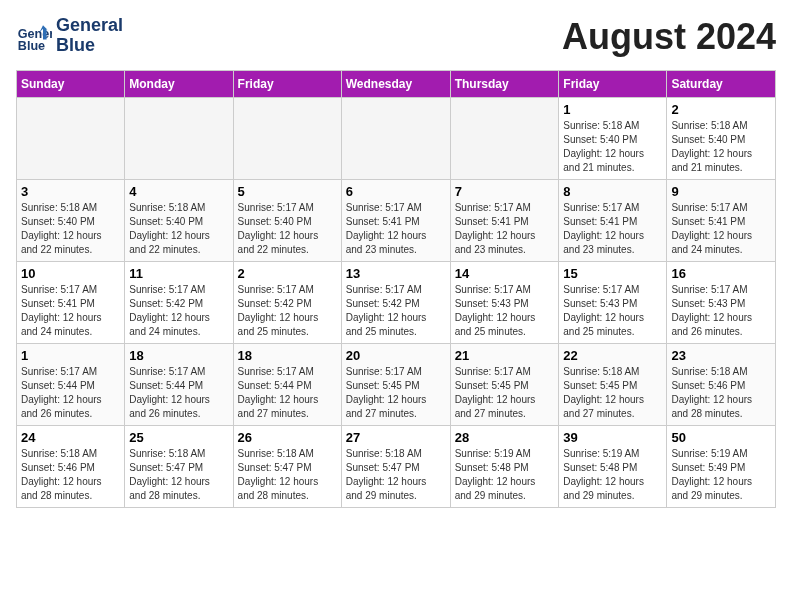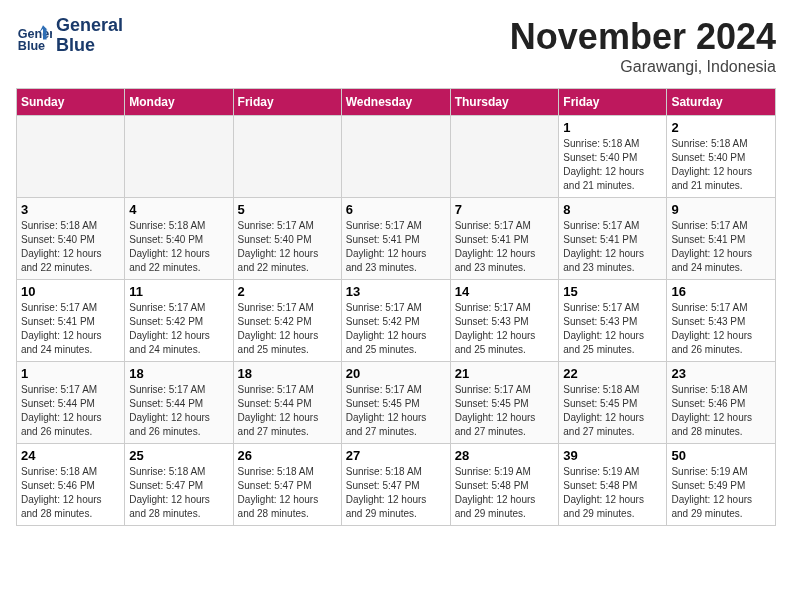--- a/index.html
+++ b/index.html
@@ -45,21 +45,21 @@
     .location-title {
       font-size: 16px;
       color: #444;
     }
     .calendar {
       width: 100%;
       border-collapse: collapse;
       font-size: 11px;
     }
     .calendar th {
-      background: #be185d;
+      background: #a21caf;
       color: #fff;
       padding: 6px 4px;
       text-align: left;
       font-size: 12px;
       border: 1px solid #ccc;
     }
     .calendar td {
       vertical-align: top;
       padding: 4px;
       border: 1px solid #ccc;
@@ -94,22 +94,21 @@
       <text x="2" y="22" font-size="14" font-weight="bold" fill="#1a3a6b">General</text>
       <text x="2" y="36" font-size="14" font-weight="bold" fill="#1a3a6b">Blue</text>
       <polygon points="30,8 38,16 34,12 34,24 30,24 30,12 26,16" fill="#2e6eb5"></polygon>
     </svg>
     <div class="logo-text">
       <span>General</span>
       <span>Blue</span>
     </div>
   </div>
   <div class="title-section">
-    <div class="month-title">November 2024</div>
-    <div class="location-title">Garawangi, Indonesia</div>
+    <div class="month-title">August 2024</div>
   </div>
 </div>
 
 <table class="calendar">
   <thead>
     <tr>
     <th>Sunday</th>
         <th>Monday</th>
         <th>Friday</th>
         <th>Wednesday</th>

